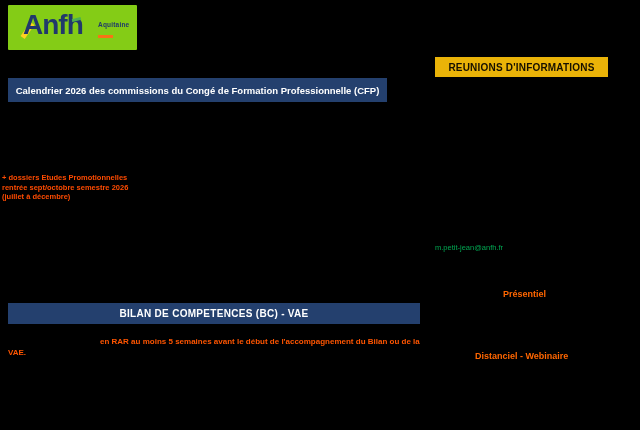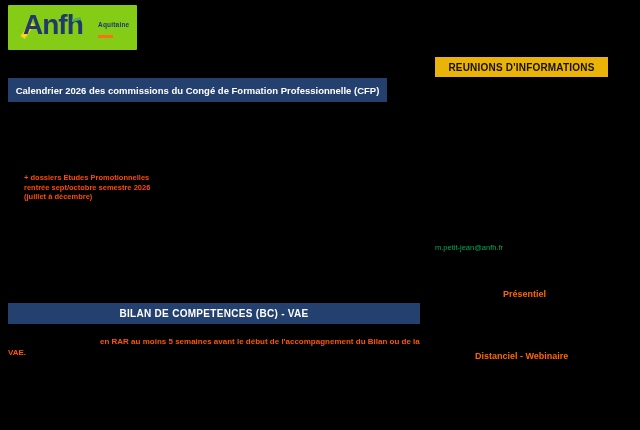--- a/index.html
+++ b/index.html
@@ -62,21 +62,21 @@
     left: 8px; top: 303px; width: 412px; height: 21px;
     background: #24406E; color: #ffffff; font-size: 10px;
     letter-spacing: 0.3px;
   }
 
   
   .note {
     position: absolute; color: #FF4B00;
     font-weight: bold; font-size: 7.5px; line-height: 9.5px;
   }
-  .note-ep-2026 { left: 24px;  top: 173px; width: 150px; }
+  .note-ep-2026 { left: 2px;  top: 173px; width: 150px; }
   .note-ep-2027 { left: 10px; top: 239px; width: 152px; }
 
   .contact-email {
     position: absolute; left: 435px; top: 243px;
     color: #00A651; font-weight: normal; font-size: 7.5px;
     text-decoration: none;
   }
 
   .mode-label {
     position: absolute; color: #FF6600;

